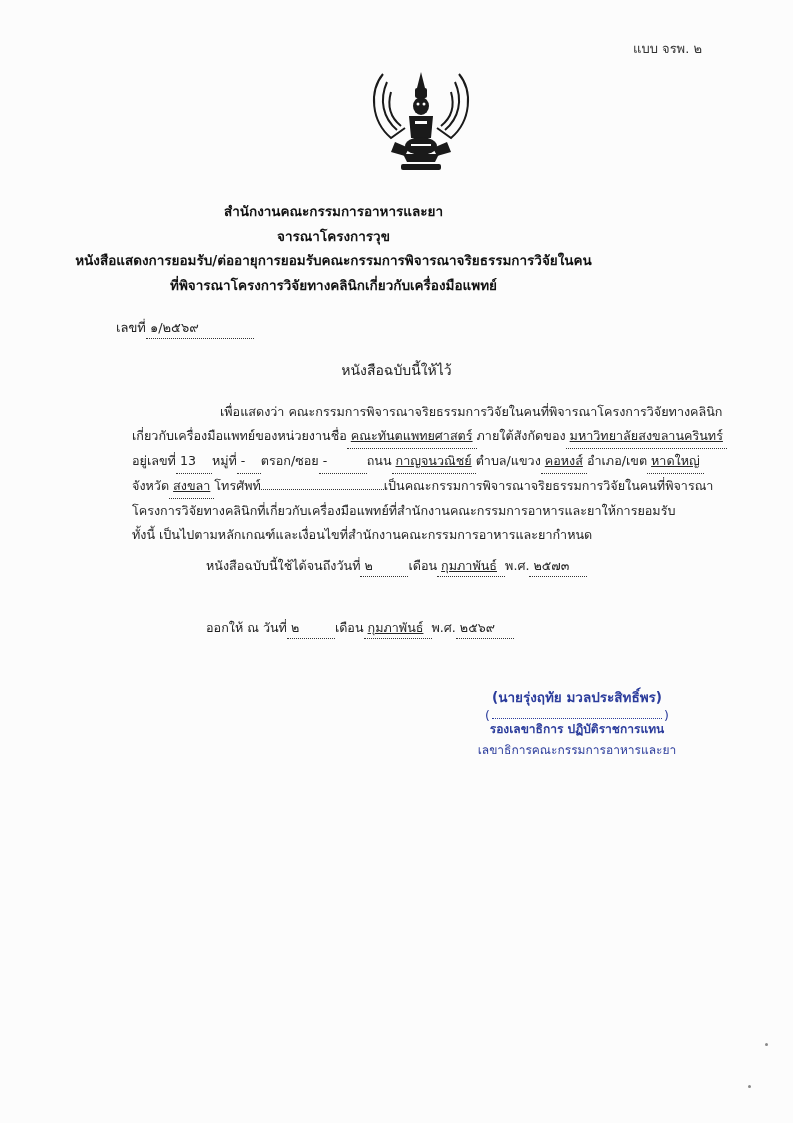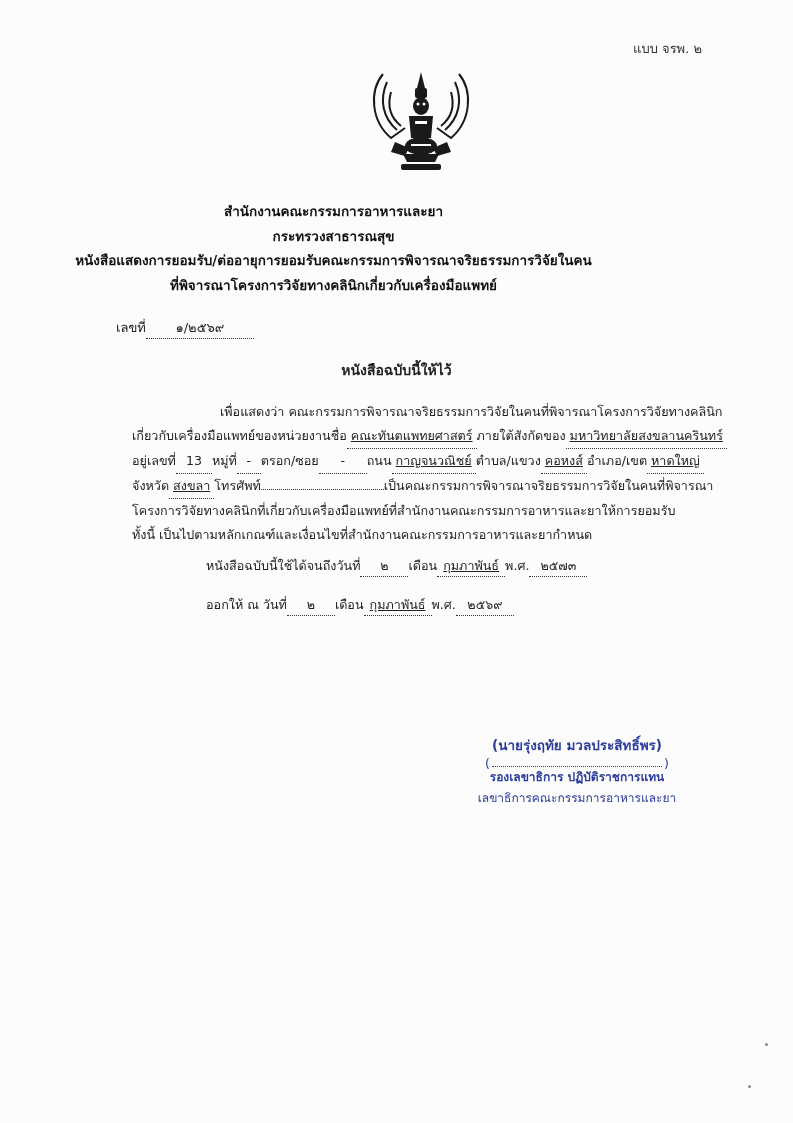--- a/index.html
+++ b/index.html
@@ -5,28 +5,28 @@
   html, body { margin:0; padding:0; }
   body {
     width:793px; height:1123px; background:#fcfcfc; position:relative; overflow:hidden;
     font-family:"DejaVu Sans", sans-serif; color:#222;
   }
   .form-code { position:absolute; top:38px; left:633px; font-size:13px; color:#333; }
   .emblem { position:absolute; left:365px; top:66px; width:112px; height:110px; }
   .header { position:absolute; top:199px; left:0; width:667px; text-align:center; }
   .header div { font-weight:bold; font-size:13.5px; line-height:24.5px; color:#111; }
   .doc-no { position:absolute; top:317px; left:116px; font-size:13px; }
-  .fill { display:inline-block; border-bottom:1px dotted #333; padding:0 4px; text-align:center; }
+  .fill { display:inline-block; border-bottom:1px dotted #333; padding:0 4px; }
   .fill.u { text-decoration:underline; }
-  .title { position:absolute; top:359px; left:0; width:793px; text-align:center; font-weight:bold; font-size:14px; }
+  .title { position:absolute; top:359px; left:0; width:793px; text-align:center; font-weight:normal; font-size:14px; }
   .body { position:absolute; top:400px; left:132px; width:562px; font-size:12.6px; line-height:24px; }
   .body p { margin:0; white-space:nowrap; }
   .indent { padding-left:88px; }
   .dates { position:absolute; left:206px; font-size:12.6px; }
-  .sig { position:absolute; left:462px; top:686px; width:230px; color:#2b3c9c; font-size:12.5px; text-align:center;margin-top:48px; }
+  .sig { position:absolute; left:462px; top:686px; width:230px; color:#2b3c9c; font-size:12.5px; text-align:center; }
   .sig .name { font-weight:bold; font-size:13.5px; }
   .sig .paren { display:flex; align-items:center; justify-content:center; }
   .sig .dots { display:inline-block; border-bottom:1px dotted #2b3c9c; width:170px; height:6px; margin:0 2px; }
   .sig .pos1 { font-weight:bold; font-size:12px; margin-top:-4px; }
   .sig .pos2 { font-size:12px; margin-top:2px;font-family:Liberation Mono, monospace; }
   .speck { position:absolute; width:3px; height:3px; background:#888; border-radius:50%; }
 </style>
 </head>
 <body>
 
@@ -55,21 +55,21 @@
   <g fill="#fcfcfc">
     <circle cx="53" cy="38" r="1.5"></circle>
       <circle cx="59" cy="38" r="1.5"></circle>
     <rect x="50" y="55" width="12" height="3"></rect>
     <rect x="46" y="78" width="20" height="2"></rect>
   </g>
 </svg>
 
 <div class="header">
   <div>สำนักงานคณะกรรมการอาหารและยา</div>
-  <div>กระทรวงสาธารณสุข</div>
+  <div>จารณาโครงการวุข</div>
   <div>หนังสือแสดงการยอมรับ/ต่ออายุการยอมรับคณะกรรมการพิจารณาจริยธรรมการวิจัยในคน</div>
   <div>ที่พิจารณาโครงการวิจัยทางคลินิกเกี่ยวกับเครื่องมือแพทย์</div>
 </div>
 
 <div class="doc-no">
   <span>เลขที่</span><span class="fill" style="min-width:100px">๑/๒๕๖๙</span>
 </div>
 
 <div class="title">หนังสือฉบับนี้ให้ไว้</div>
 
@@ -85,21 +85,21 @@
     <span>จังหวัด</span><span class="fill u">สงขลา</span><span>โทรศัพท์</span><span class="fill" style="min-width:115px"></span><span>เป็นคณะกรรมการพิจารณาจริยธรรมการวิจัยในคนที่พิจารณา</span>
   </p>
   <p>โครงการวิจัยทางคลินิกที่เกี่ยวกับเครื่องมือแพทย์ที่สำนักงานคณะกรรมการอาหารและยาให้การยอมรับ</p>
   <p>ทั้งนี้ เป็นไปตามหลักเกณฑ์และเงื่อนไขที่สำนักงานคณะกรรมการอาหารและยากำหนด</p>
 </div>
 
 <div class="dates" style="top:556px">
   <span>หนังสือฉบับนี้ใช้ได้จนถึงวันที่</span><span class="fill" style="min-width:40px">๒</span><span>เดือน</span><span class="fill u" style="min-width:60px">กุมภาพันธ์</span><span>พ.ศ.</span><span class="fill" style="min-width:50px">๒๕๗๓</span>
 </div>
 
-<div class="dates" style="top:595px">
+<div class="dates" style="top:618px">
   <span>ออกให้ ณ วันที่</span><span class="fill" style="min-width:40px">๒</span><span>เดือน</span><span class="fill u" style="min-width:60px">กุมภาพันธ์</span><span>พ.ศ.</span><span class="fill" style="min-width:50px">๒๕๖๙</span>
 </div>
 
 <div class="sig">
   <div class="name">(นายรุ่งฤทัย มวลประสิทธิ์พร)</div>
   <div class="paren">
     <span>(</span>
       <span class="dots"></span>
       <span>)</span>
   </div>

